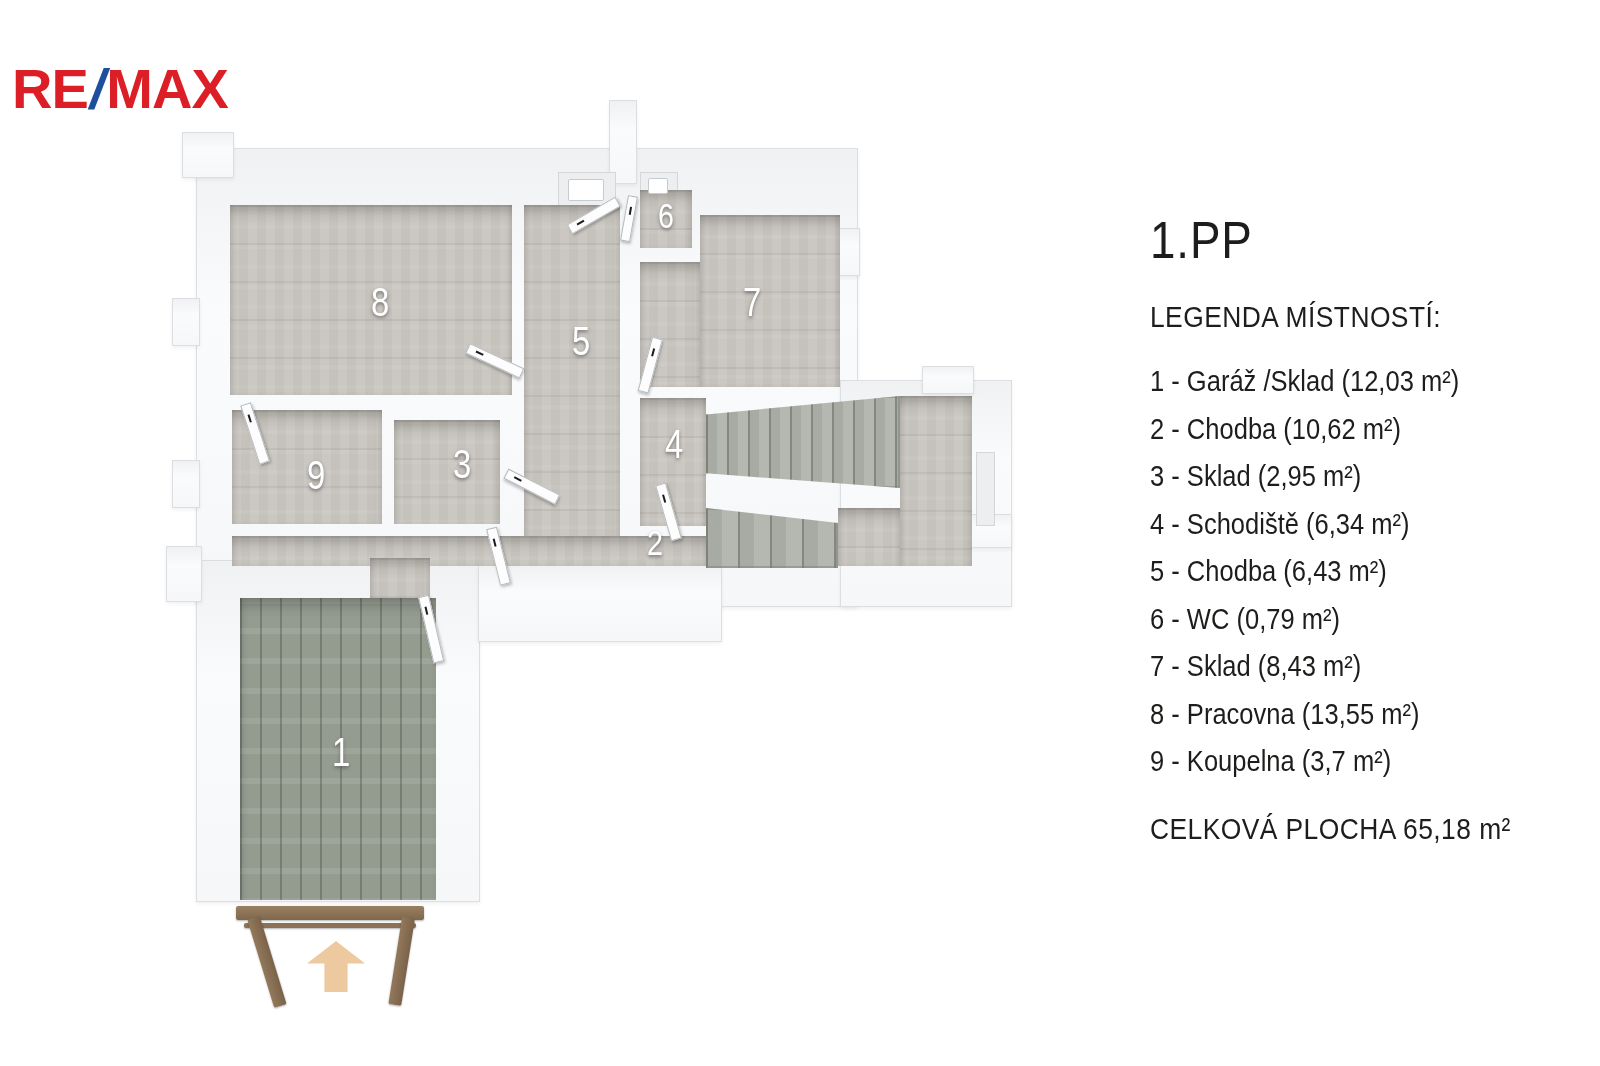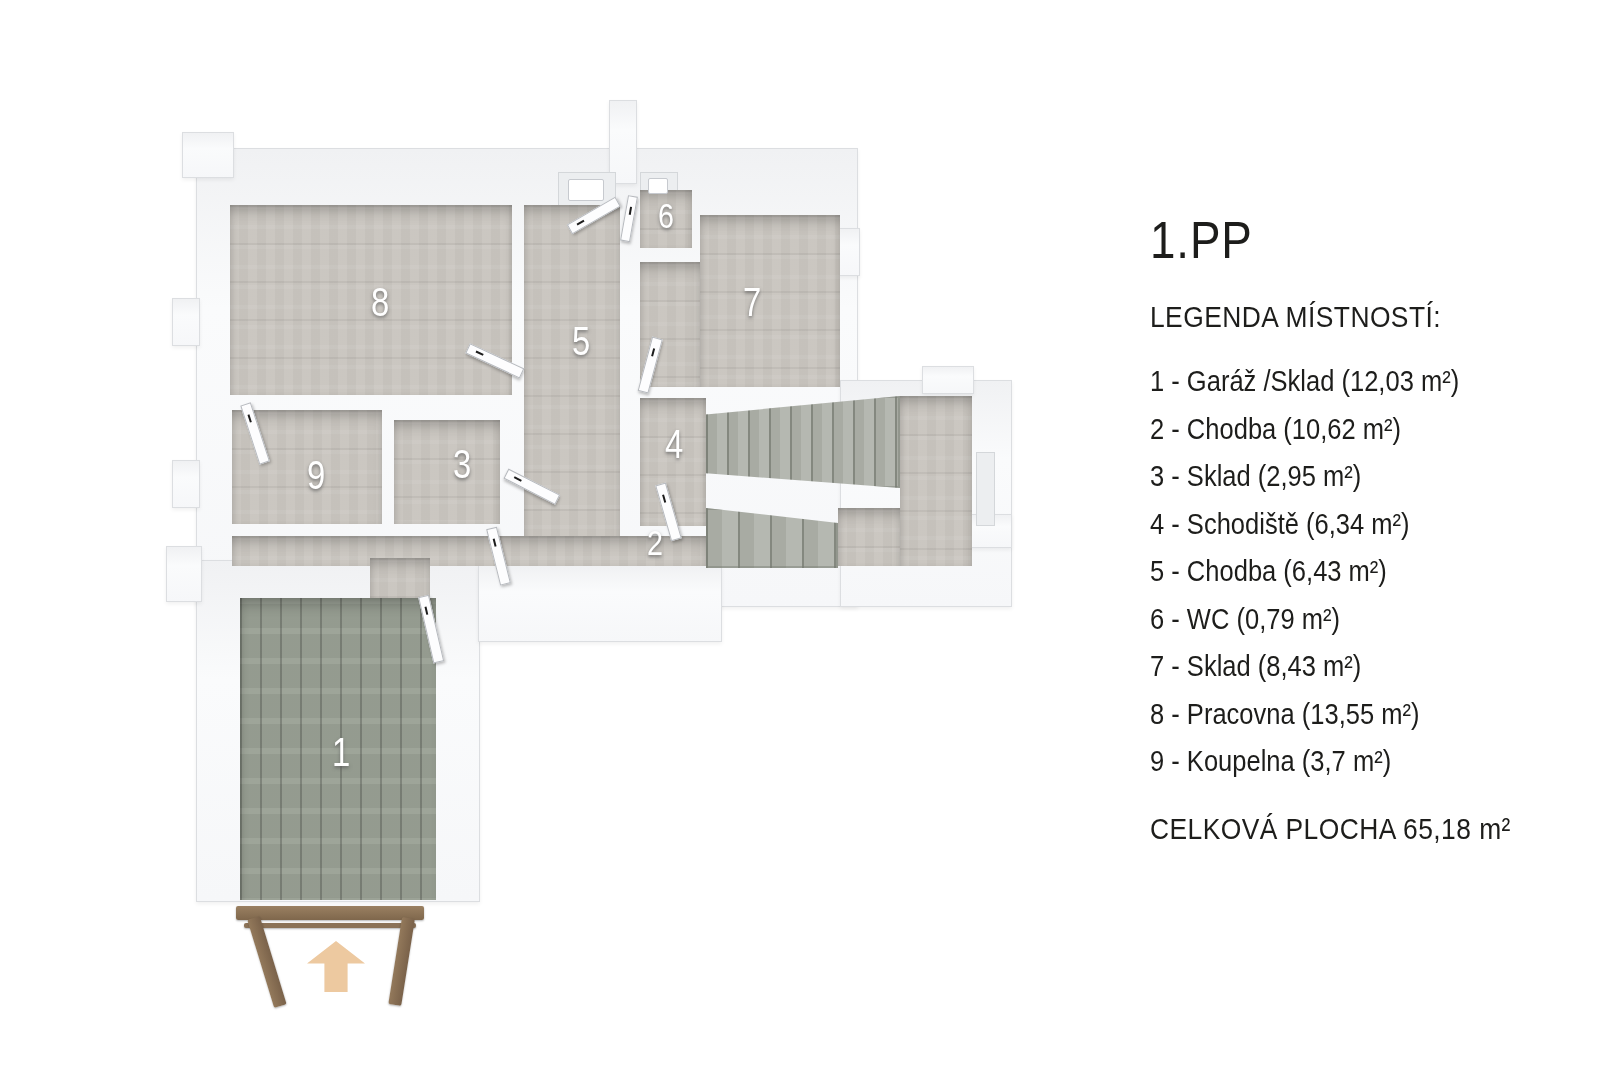--- a/index.html
+++ b/index.html
@@ -123,20 +123,23 @@
   #legend .legend-heading{font-size:30px;margin-top:30px;letter-spacing:.5px;}
   #legend .legend-list{margin-top:24px;}
   #legend .legend-item{font-size:29px;line-height:47.5px;}
   #legend .total{font-size:30px;margin-top:26px;letter-spacing:.5px;}
 </style>
 </head>
 <body>
 
 <div id="stage">
 
+  <div id="logo">
+    <span class="re">RE</span><span class="slash">/</span><span class="max">MAX</span>
+  </div>
 
   <div id="plan">
 
     <div class="wall" id="w-main"></div>
     <div class="wall" id="w-annex"></div>
     <div class="wall" id="w-garage"></div>
     <div class="wall" id="w-ext"></div>
     <div class="wall" id="p-topleft"></div>
     <div class="wall" id="p-chimney"></div>
     <div class="wall" id="p-left-a"></div>

